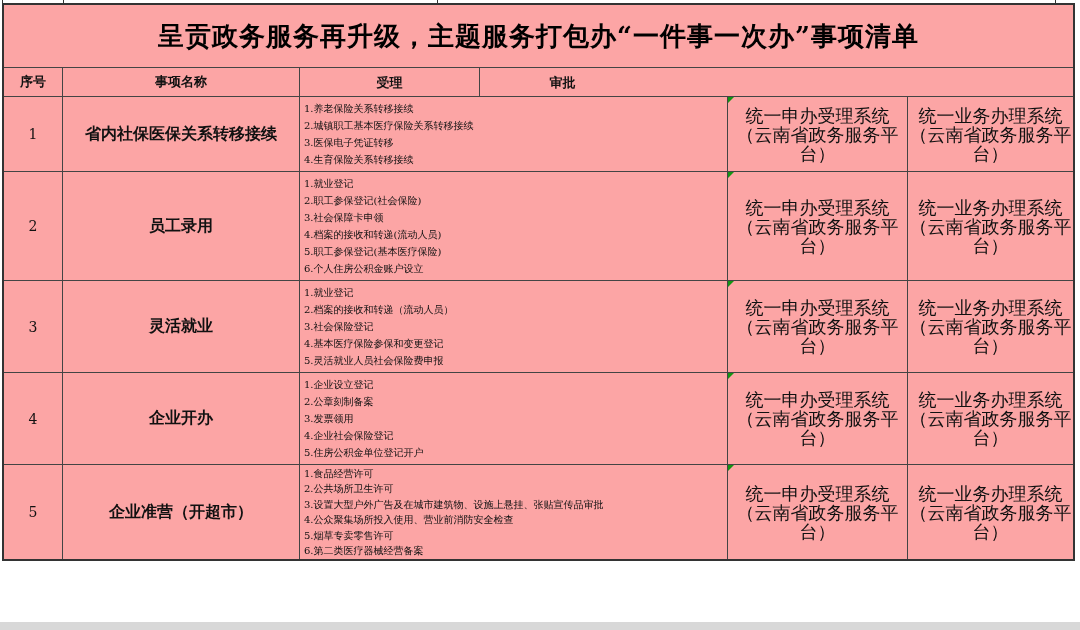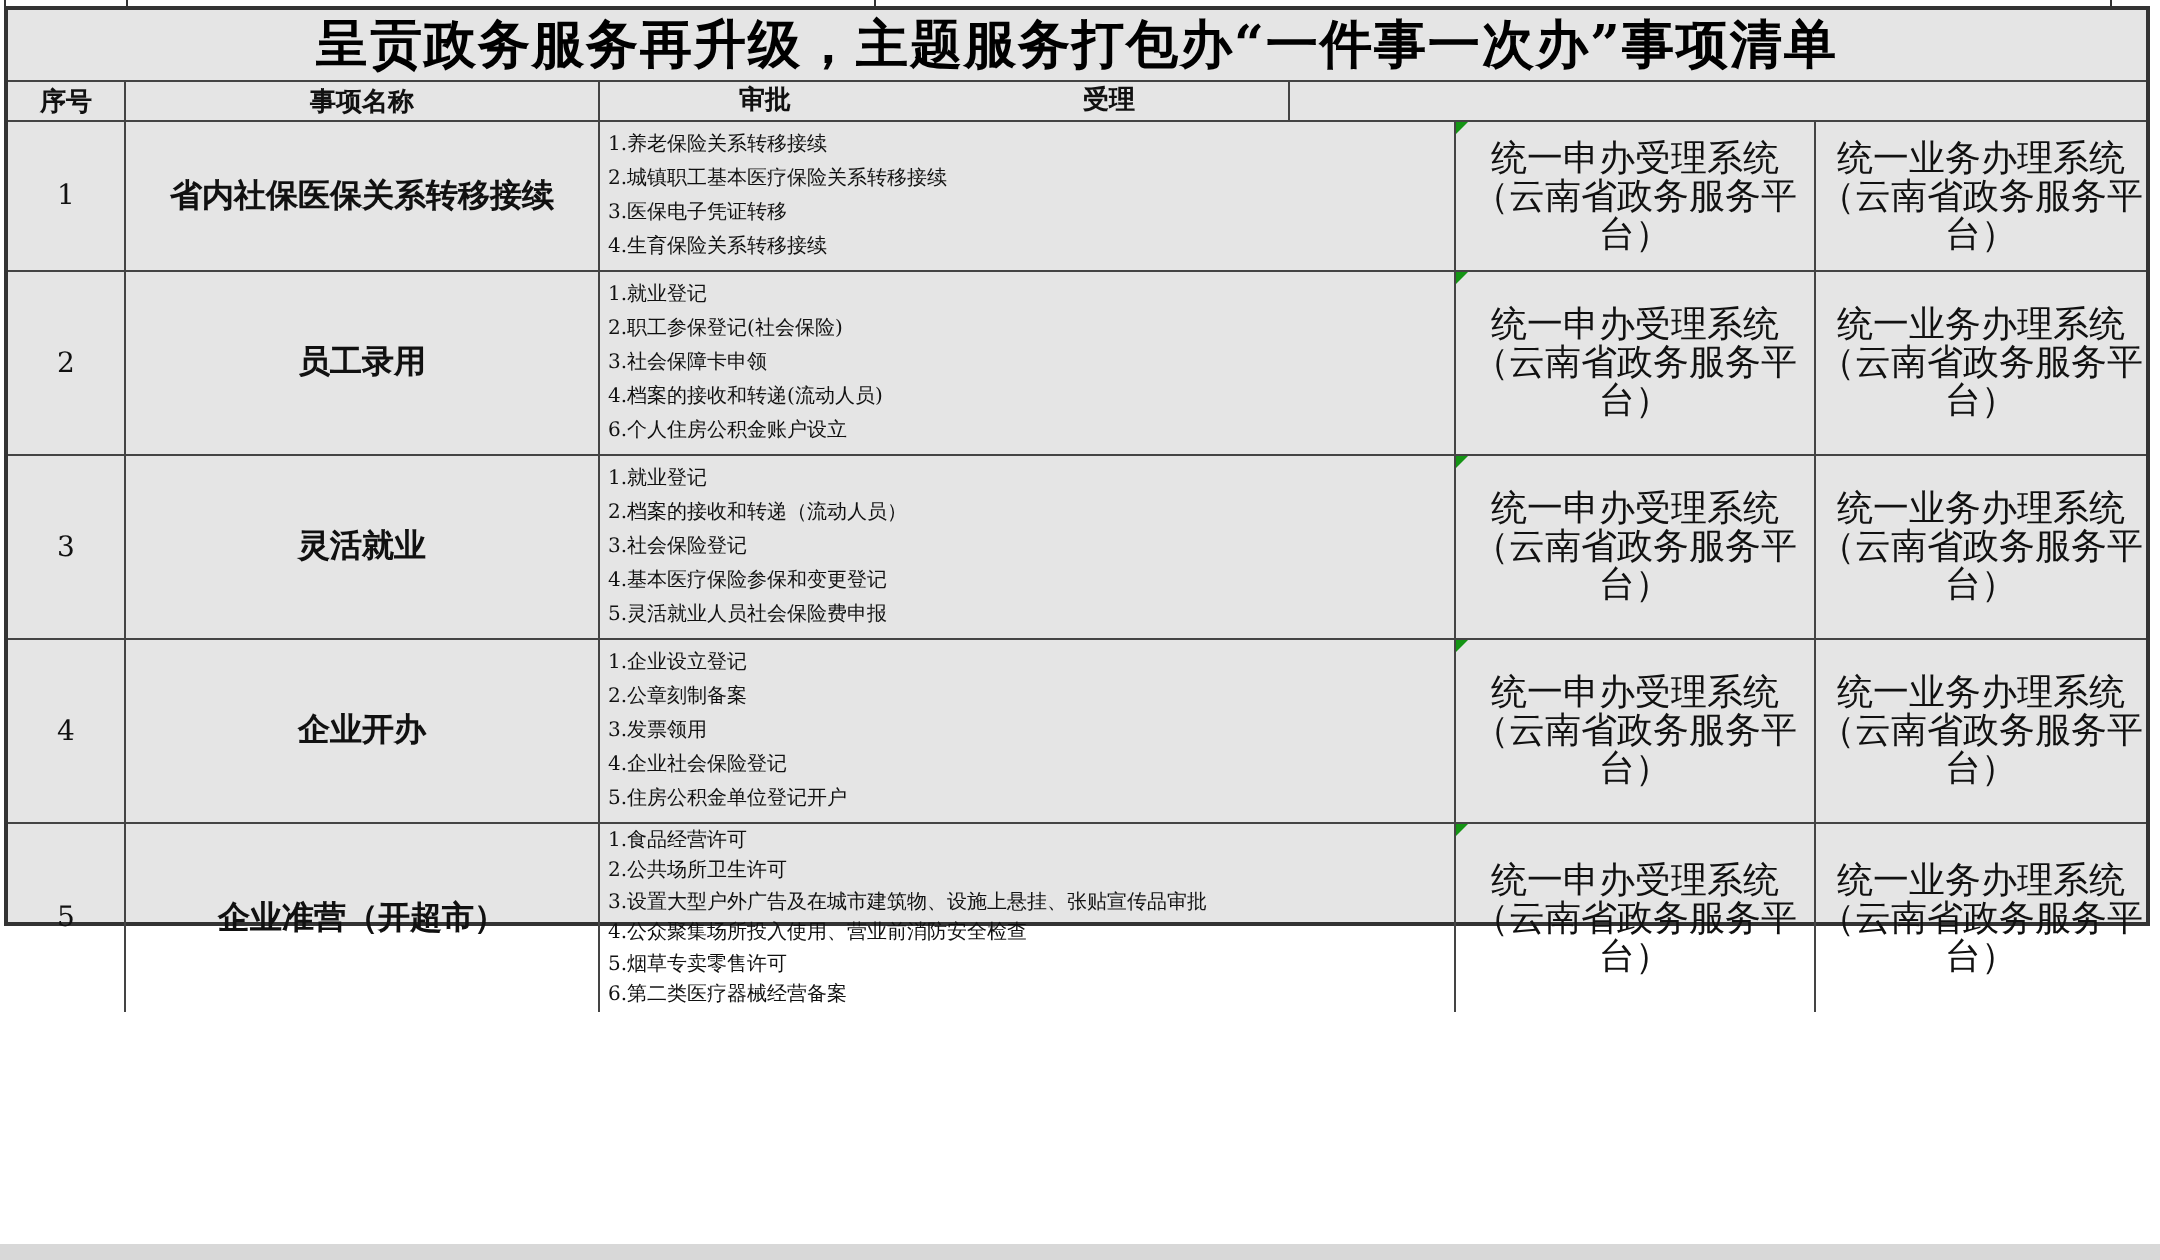--- a/index.html
+++ b/index.html
@@ -3,22 +3,22 @@
 <meta charset="utf-8">
 <style>
   * { margin:0; padding:0; box-sizing:border-box; }
   html,body { width:1080px; height:630px; background:#ffffff; overflow:hidden;
               font-family:"DejaVu Serif", serif; color:#111; }
   .page { position:relative; width:1080px; height:630px; background:#fff; }
 
   
   .stub { position:absolute; top:0; width:1px; height:3px; background:#333; }
 
-  .table-wrap { position:absolute; left:2px; top:3px; width:1073px; height:460px;
-                border:2px solid #333; background:#e5e5e5; display:flex; flex-direction:column; }
+  .table-wrap { position:absolute; left:2px; top:3px; width:1073px; height:558px;
+                border:2px solid #333; background:#fca5a5; display:flex; flex-direction:column; }
 
   .title-row { height:92px; border-bottom:1px solid #444; display:flex;
                align-items:center; justify-content:center; }
   .title { font-size:26px; font-weight:bold; letter-spacing:1px; color:#000; }
 
   .row { display:flex; flex-direction:row; width:100%; border-bottom:1px solid #444; }
   .header-row { height:42px; }
   .header-row .cell { font-weight:bold; font-size:13px; justify-content:center; }
 
   .cell { border-right:1px solid #444; display:flex; flex-direction:column;
@@ -59,22 +59,22 @@
 
   <div class="table-wrap">
 
     <div class="title-row">
       <div class="title">呈贡政务服务再升级，主题服务打包办“一件事一次办”事项清单</div>
     </div>
 
     <div class="row header-row">
       <div class="cell c-no">序号</div>
       <div class="cell c-name">事项名称</div>
+      <div class="cell c-accept">受理</div>
       <div class="cell c-approve">审批</div>
-      <div class="cell c-accept">受理</div>
     </div>
 
     <div class="row r-0">
       <div class="cell c-no">1</div>
       <div class="cell c-name">省内社保医保关系转移接续</div>
       <div class="cell c-items">
           <div class="list-line">1.养老保险关系转移接续</div>
           <div class="list-line">2.城镇职工基本医疗保险关系转移接续</div>
           <div class="list-line">3.医保电子凭证转移</div>
           <div class="list-line">4.生育保险关系转移接续</div>
@@ -91,20 +91,21 @@
     </div>
 
     <div class="row r-1">
       <div class="cell c-no">2</div>
       <div class="cell c-name">员工录用</div>
       <div class="cell c-items">
           <div class="list-line">1.就业登记</div>
           <div class="list-line">2.职工参保登记(社会保险)</div>
           <div class="list-line">3.社会保障卡申领</div>
           <div class="list-line">4.档案的接收和转递(流动人员)</div>
+          <div class="list-line">5.职工参保登记(基本医疗保险)</div>
           <div class="list-line">6.个人住房公积金账户设立</div>
         </div>
       <div class="cell c-accept">
         <span class="corner"></span>
         <div>统一申办受理系统</div>
         <div>（云南省政务服务平台）</div>
       </div>
       <div class="cell c-approve">
         <div>统一业务办理系统</div>
         <div>（云南省政务服务平台）</div>

